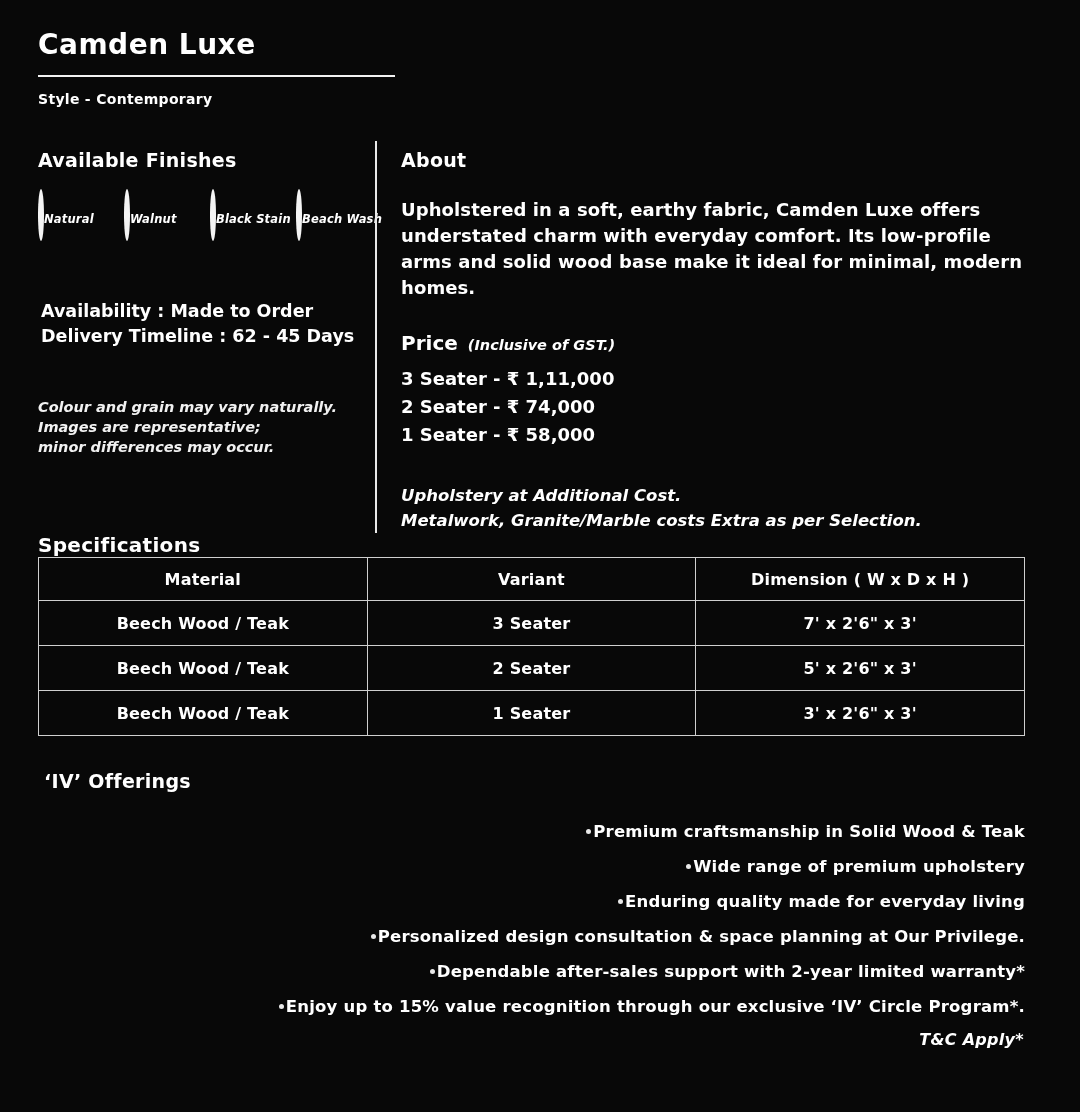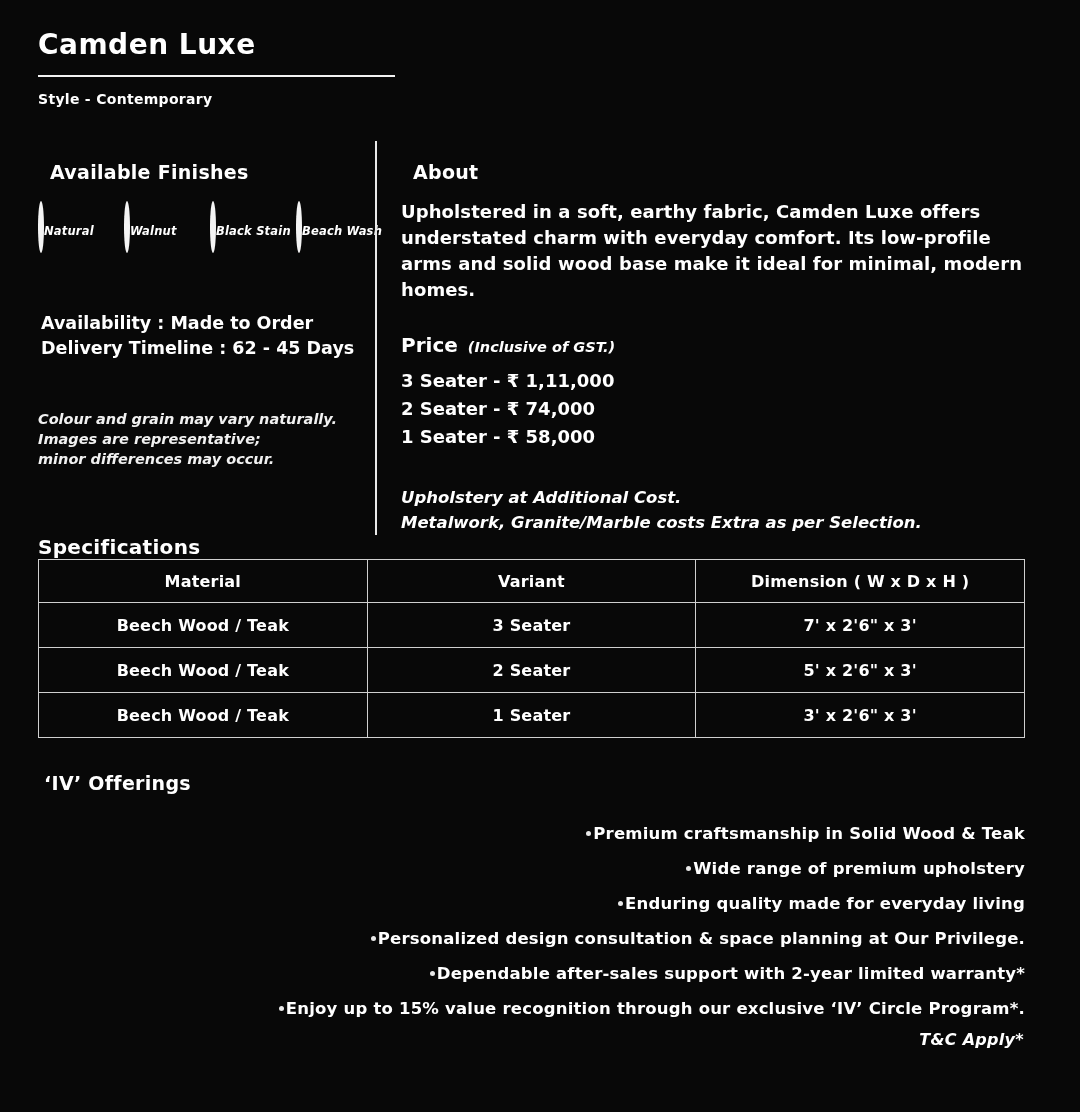--- a/index.html
+++ b/index.html
@@ -35,21 +35,21 @@
   .col-left{
     width:337px;flex:0 0 337px;padding-top:8px;box-sizing:border-box;
   }
   .v-divider{
     width:0;border-left:2px solid #e9e9e9;align-self:stretch;
   }
   .col-right{
     flex:1;padding:8px 0 0 24px;box-sizing:border-box;
   }
   .sec-heading{
-    font-size:19px;font-weight:700;margin:12px;letter-spacing:.3px;
+    font-size:19px;font-weight:700;margin:0;letter-spacing:.3px;
   }
   .swatch-row{
     display:flex;gap:34px;margin-top:18px;
   }
   .swatch-item{
     display:flex;flex-direction:row;align-items:center;width:52px;
   }
   .swatch{
     width:46px;height:46px;border-radius:50%;
     border:3px solid #f4f4f4;box-sizing:content-box;
@@ -61,21 +61,21 @@
   .availability{
     margin-top:58px;padding-left:3px;
     font-size:17.5px;font-weight:700;line-height:25px;
   }
   .disclaimer{
     margin-top:48px;
     font-size:14.5px;font-style:italic;font-weight:700;line-height:20px;
     color:#f1f1f1;
   }
   .about-body{
-    margin-top:16px;font-size:18px;font-weight:700;line-height:26px;
+    margin-top:26px;font-size:18px;font-weight:700;line-height:26px;
     max-width:665px;letter-spacing:.1px;
   }
   .price-block{margin-top:30px;}
   .price-head-row{display:flex;align-items:baseline;gap:10px;}
   .price-heading{font-size:20px;font-weight:700;}
   .price-note{font-size:14.5px;font-style:italic;font-weight:700;}
   .price-lines{margin-top:10px;font-size:18px;font-weight:700;line-height:28px;}
   .extra-costs{
     margin-top:34px;font-size:16.5px;font-style:italic;font-weight:700;line-height:25px;
   }

